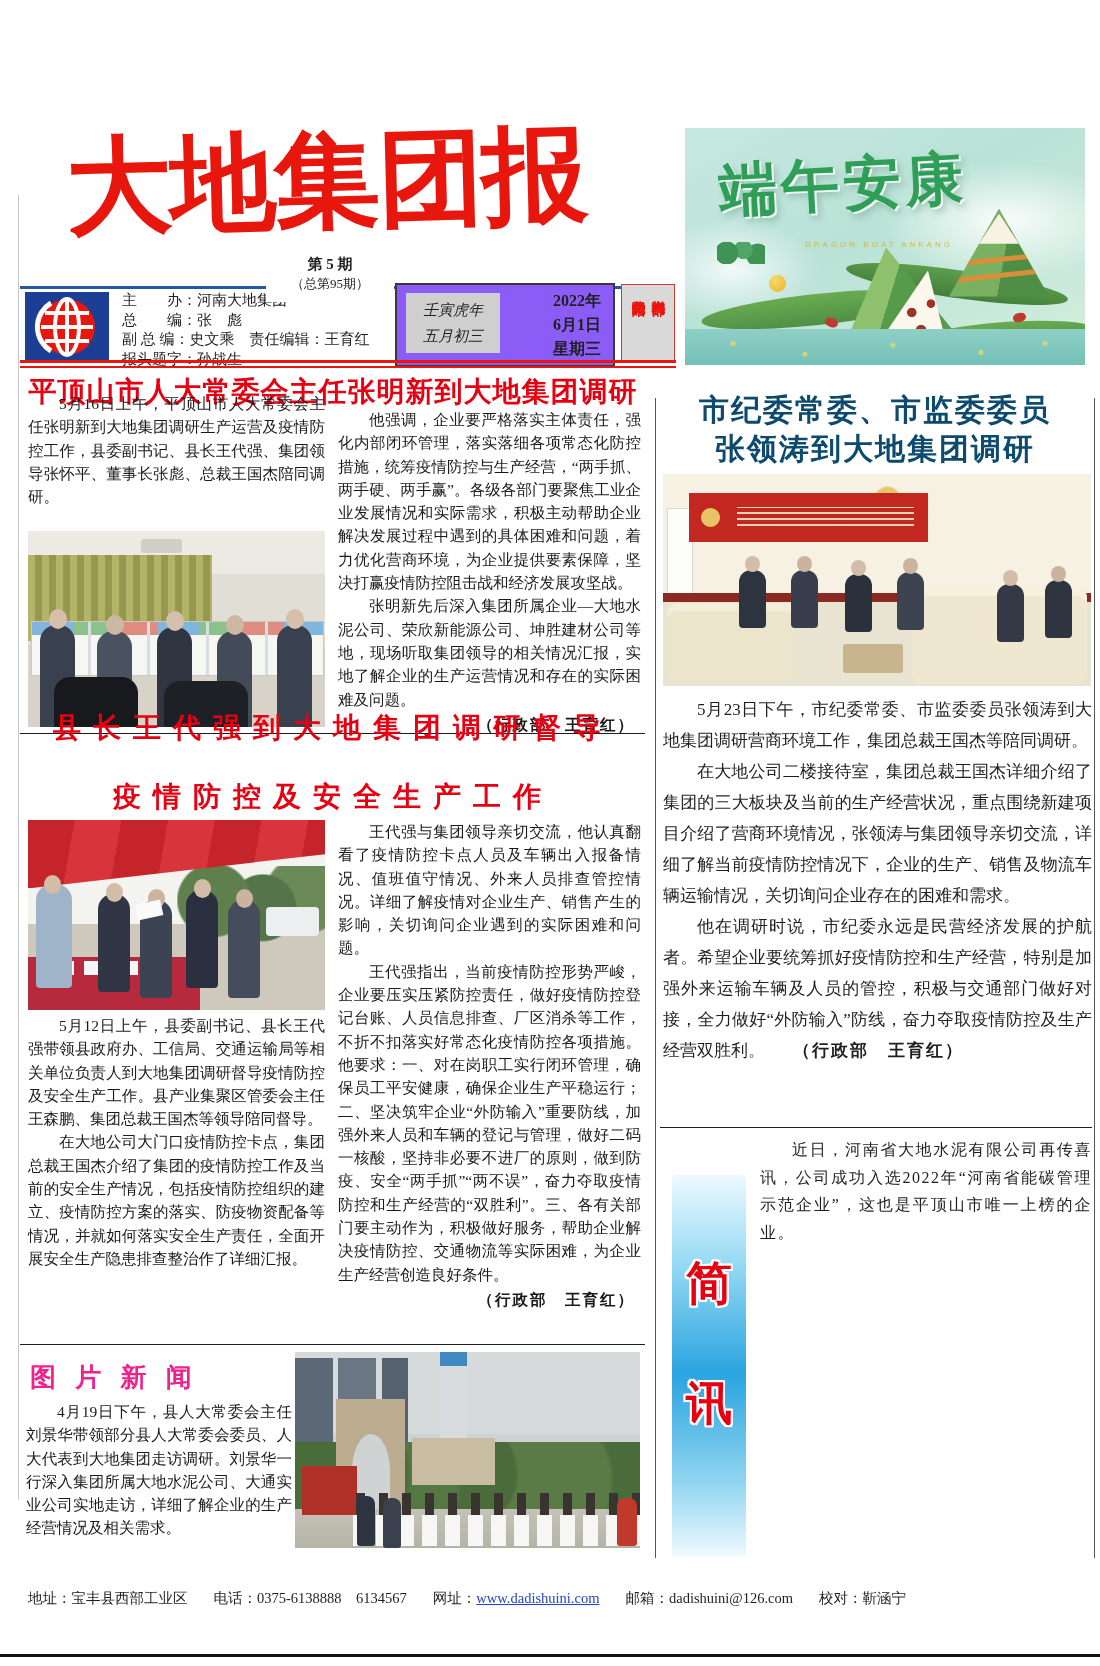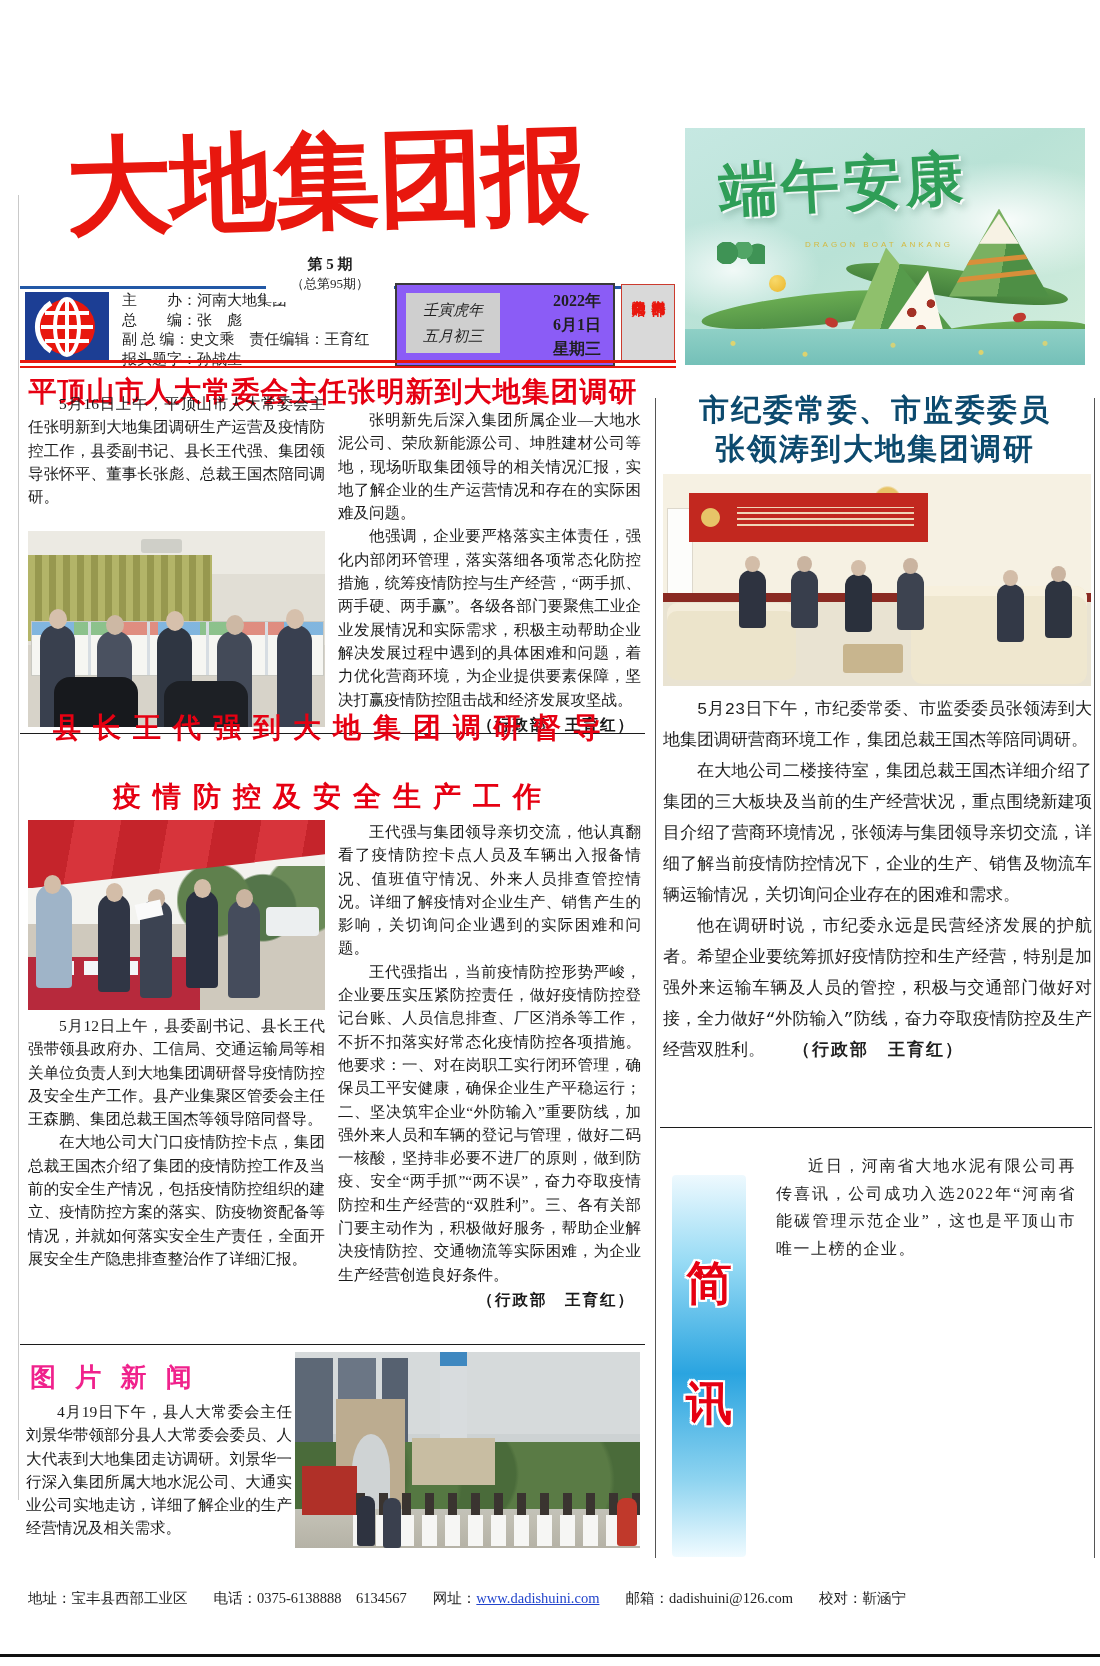--- a/index.html
+++ b/index.html
@@ -105,33 +105,33 @@
   .pn-text{left:26px;top:1400px;width:266px;}
 
   .rule{background:#1c1c1c;}
   .div1{left:20px;top:733px;width:625px;height:1px;}
   .div2{left:20px;top:1344px;width:625px;height:1px;}
   .div3{left:660px;top:1127px;width:432px;height:1px;}
   .vline-l{left:655px;top:398px;width:1px;height:1160px;background:#555;}
   .vline-r{left:1094px;top:398px;width:1px;height:1160px;background:#555;}
 
   .a3-text{left:663px;top:694px;width:429px;font-size:17px;line-height:31px;text-align:justify;}
-  .a3-text p{margin:0;text-indent:2em;font-family:Liberation Mono, monospace;}
+  .a3-text p{margin:0;text-indent:2em;}
   .byline-inline{font-weight:bold;letter-spacing:2px;margin-left:28px;}
 
   
   .brief-bar{left:672px;top:1175px;width:74px;height:382px;border-radius:4px;
     background:linear-gradient(180deg,#eef9fe 0%,#9adcf5 22%,#2aa4e0 52%,#8fd4f0 80%,#f0fbff 100%);}
   .brief-char{position:absolute;left:0;width:74px;text-align:center;font-size:46px;font-weight:900;
     color:#e60012;font-family:"Liberation Sans","DejaVu Sans",sans-serif;
     text-shadow:-2px 0 #fff,2px 0 #fff,0 -2px #fff,0 2px #fff,-2px -2px #fff,2px 2px #fff,-2px 2px #fff,2px -2px #fff;}
   .bc1{top:78px;} .bc2{top:198px;}
   .brief-text{left:760px;top:1136px;width:332px;font-size:16px;line-height:27.5px;
     letter-spacing:1.5px;text-align:justify;}
-  .brief-text p{margin:16px;text-indent:2em;}
+  .brief-text p{margin:0;text-indent:2em;}
 
   
   .footer{left:28px;top:1589px;width:1056px;display:flex;gap:26px;font-size:14.5px;white-space:nowrap;}
   .footer a{color:#2244cc;text-decoration:underline;}
   .bottom-rule{left:0;top:1654px;width:1100px;height:3px;background:#101010;}
 
   
   .photo{overflow:hidden;}
   .ph1{left:28px;top:531px;width:297px;height:196px;
     background:linear-gradient(#eceae3 0 22%,#e1ded5 22% 58%,#d7d3c9 58% 100%);}
@@ -304,22 +304,22 @@
   <div class="abs photo ph1">
     <div class="p1-proj"></div>
     <div class="p1-curtain"></div>
     <div class="p1-boards"></div>
     <div class="p1-fig"></div>
     <div class="p1-head"></div>
     <div class="p1-chair"></div>
   </div>
 
   <div class="abs body-col a1c2">
+    <p>他强调，企业要严格落实主体责任，强化内部闭环管理，落实落细各项常态化防控措施，统筹疫情防控与生产经营，“两手抓、两手硬、两手赢”。各级各部门要聚焦工业企业发展情况和实际需求，积极主动帮助企业解决发展过程中遇到的具体困难和问题，着力优化营商环境，为企业提供要素保障，坚决打赢疫情防控阻击战和经济发展攻坚战。</p>
     <p>张明新先后深入集团所属企业—大地水泥公司、荣欣新能源公司、坤胜建材公司等地，现场听取集团领导的相关情况汇报，实地了解企业的生产运营情况和存在的实际困难及问题。</p>
-    <p>他强调，企业要严格落实主体责任，强化内部闭环管理，落实落细各项常态化防控措施，统筹疫情防控与生产经营，“两手抓、两手硬、两手赢”。各级各部门要聚焦工业企业发展情况和实际需求，积极主动帮助企业解决发展过程中遇到的具体困难和问题，着力优化营商环境，为企业提供要素保障，坚决打赢疫情防控阻击战和经济发展攻坚战。</p>
     <div class="byline">（行政部　王育红）</div>
   </div>
 
   <div class="abs rule div1"></div>
 
   <div class="abs hl h2a">县长王代强到大地集团调研督导</div>
   <div class="abs hl h2b">疫情防控及安全生产工作</div>
 
   <div class="abs photo ph2">
     <div class="p2-trees"></div>

